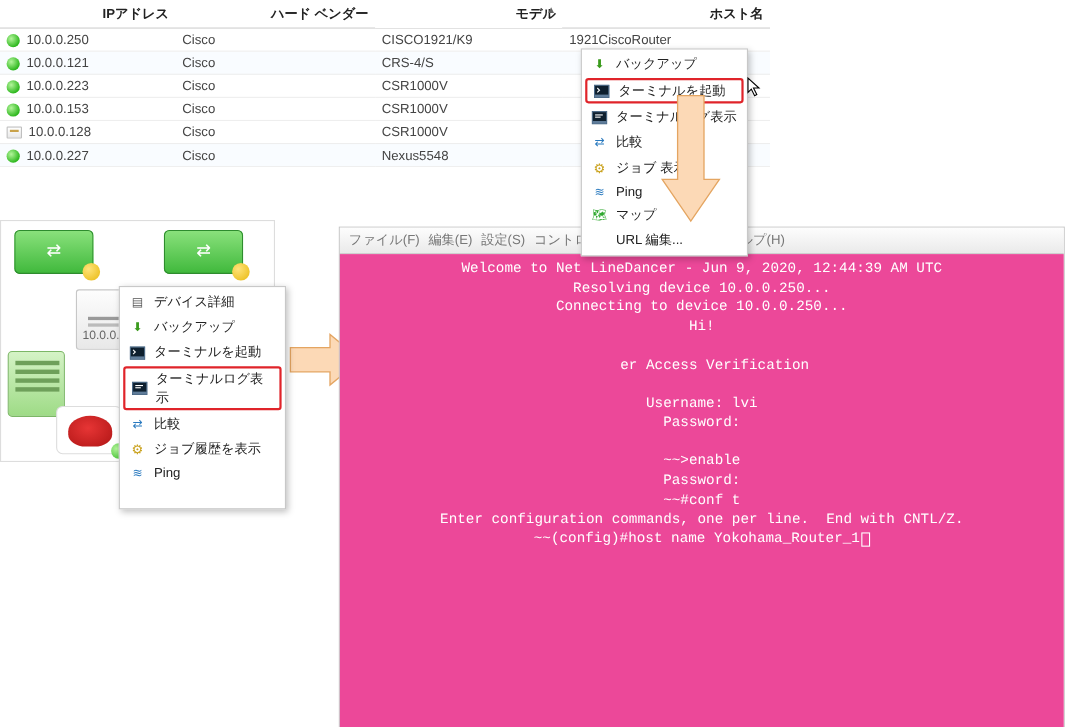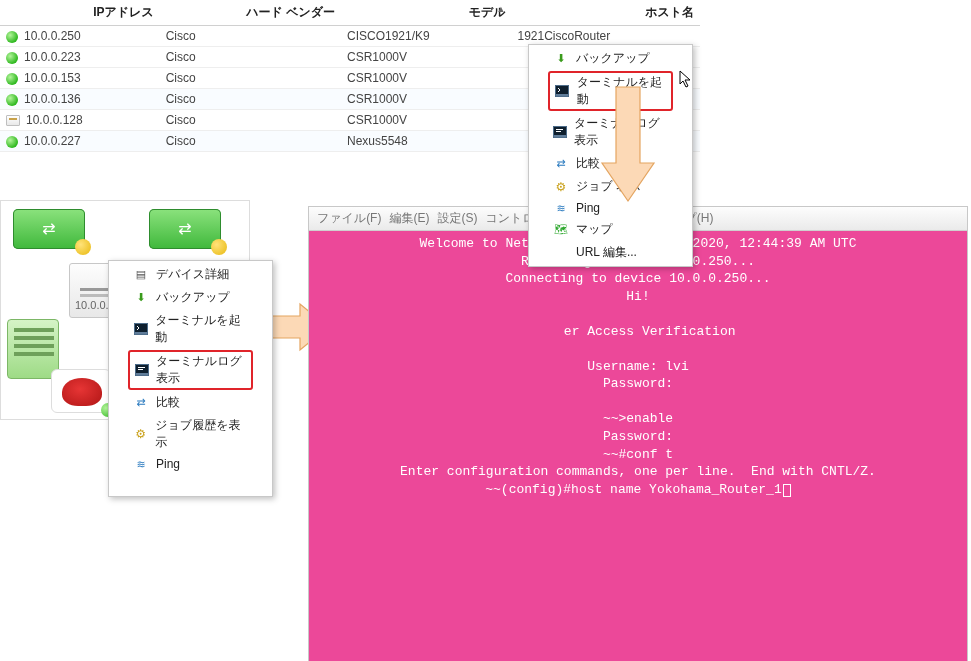--- a/index.html
+++ b/index.html
@@ -25,23 +25,23 @@
   }
   .config-icon {
     display: inline-block; width: 14px; height: 11px;
     background: linear-gradient(#fff, #e8e8e8); border: 1px solid #bfbfbf;
     border-radius: 1px; vertical-align: middle; margin-right: 6px; position: relative;
   }
   .config-icon::after { content:""; position:absolute; left:2px; top:2px; right:2px; height:2px; background:#c9a24a; }
 
   
   .context-menu {
-    position: absolute; width: 165px; background: #fff;
+    position: absolute; width: 152px; background: #fff;
     border: 1px solid #c8c8c8; box-shadow: 2px 2px 6px rgba(0,0,0,.25);
-    font-size: 12px; padding: 2px 16px; z-index: 50;
+    font-size: 12px; padding: 2px 0; z-index: 50;
   }
   .context-menu .item {
     display: flex; align-items: center; gap: 7px;
     padding: 3px 8px; cursor: default;
   }
   .context-menu .item.highlighted {
     border: 2px solid #e0242a; border-radius: 3px; margin: 1px 3px; padding: 1px 5px;
   }
   .menu-icon { width: 16px; height: 14px; display: inline-flex; align-items: center; justify-content: center; font-size: 12px; }
   .mi-download { color:#3a9b1c; } .mi-download::before { content:"⬇"; font-size:11px; }
@@ -120,34 +120,34 @@
       <th>ホスト名</th>
     </tr>
   </thead>
   <tbody id="device-tbody">
       <tr class="row">
         <td><span class="status-dot"></span>10.0.0.250</td>
         <td>Cisco</td>
         <td>CISCO1921/K9</td>
         <td>1921CiscoRouter</td>
       </tr>
+      <tr class="row alt">
+        <td><span class="status-dot"></span>10.0.0.121</td>
+        <td>Cisco</td>
+        <td>CRS-4/S</td>
+        <td></td>
+      </tr>
       <tr class="row">
         <td><span class="status-dot"></span>10.0.0.223</td>
         <td>Cisco</td>
         <td>CSR1000V</td>
         <td></td>
       </tr>
       <tr class="row">
         <td><span class="status-dot"></span>10.0.0.153</td>
-        <td>Cisco</td>
-        <td>CSR1000V</td>
-        <td></td>
-      </tr>
-      <tr class="row alt">
-        <td><span class="status-dot"></span>10.0.0.136</td>
         <td>Cisco</td>
         <td>CSR1000V</td>
         <td></td>
       </tr>
       <tr class="row">
         <td><span class="config-icon"></span>10.0.0.128</td>
         <td>Cisco</td>
         <td>CSR1000V</td>
         <td></td>
       </tr>

